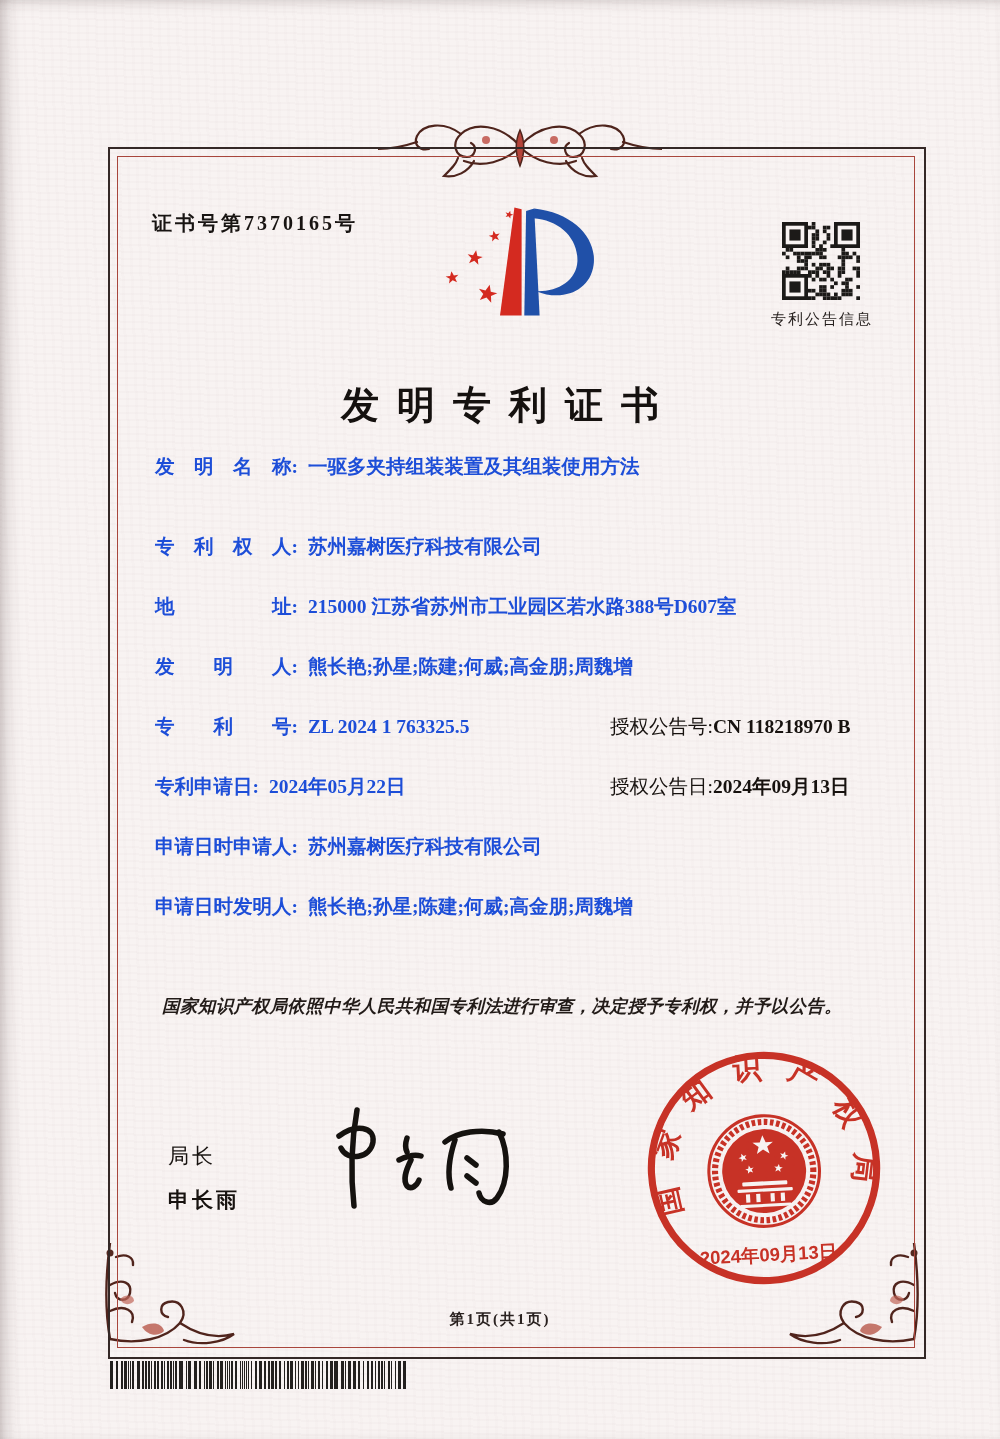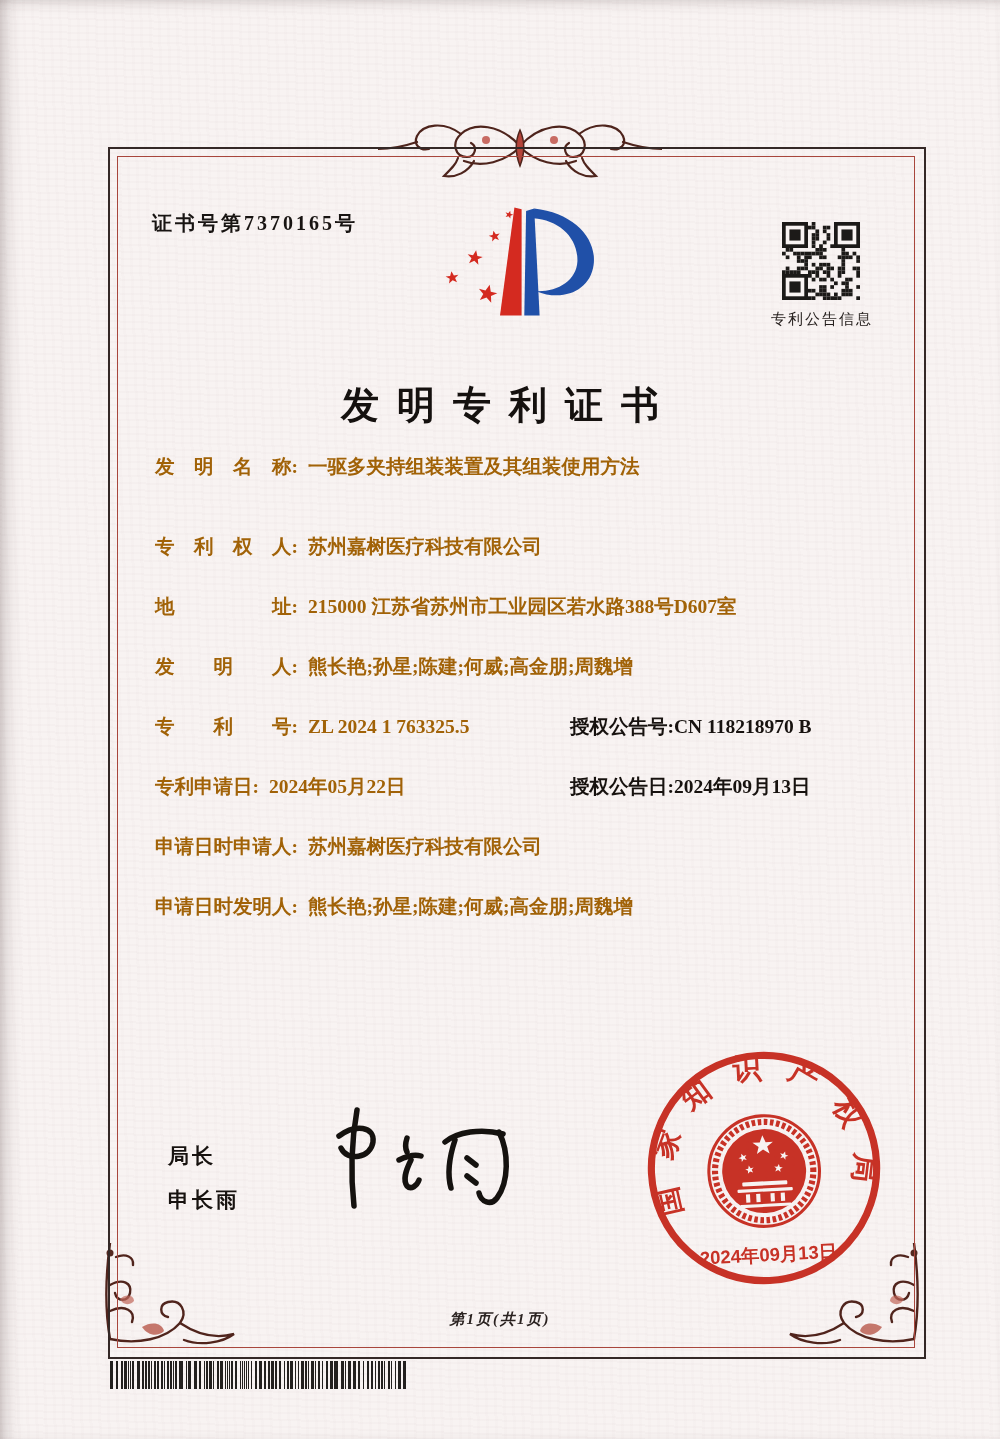--- a/index.html
+++ b/index.html
@@ -33,40 +33,40 @@
   .qr-caption{
     position:absolute;left:752px;top:310px;width:140px;text-align:center;
     font-size:15px;color:#241e1c;letter-spacing:2px;font-weight:400;
     font-family:"Liberation Serif",serif;
   }
   .title{
     position:absolute;left:0;right:0;top:336px;text-align:center;
     font-size:38px;font-weight:bold;color:#15110f;
     letter-spacing:18px;text-indent:18px;margin-top:44px;
   }
-  .row{position:absolute;left:155px;font-size:19.5px;color:#a16207;white-space:nowrap;}
+  .row{position:absolute;left:155px;font-size:19.5px;color:#1d4ed8;white-space:nowrap;}
   .row .lbl{display:inline-block;font-weight:600;}
   .row .val{margin-left:10px;font-weight:600;}
   .row-r{position:absolute;left:570px;font-size:19.5px;color:#17120f;white-space:nowrap;}
-  .row-r .lbl{font-weight:700;}
+  .row-r .lbl{font-weight:400;margin-left:40px;}
   .row-r .val{margin-left:0;font-weight:600;}
   .statement{
     position:absolute;left:132px;top:986px;width:755px;
     font-size:17.5px;line-height:41px;color:#221b18;
     font-style:italic;font-weight:600;letter-spacing:.4px;
   }
   .statement .l1{text-indent:30px;white-space:nowrap;}
   .statement .l2{white-space:nowrap;}
-  .director-title{position:absolute;left:168px;top:1142px;font-size:21px;letter-spacing:3px;color:#17120f;font-weight:700;}
+  .director-title{position:absolute;left:168px;top:1142px;font-size:21px;letter-spacing:3px;color:#17120f;font-weight:400;}
   .director-name{position:absolute;left:168px;top:1186px;font-size:21px;letter-spacing:3px;color:#17120f;font-weight:600;}
   .signature{position:absolute;left:295px;top:1096px;width:240px;height:135px;}
   .seal{position:absolute;left:636px;top:1040px;width:256px;height:256px;transform:rotate(-3deg);opacity:.95;}
   .footer{
     position:absolute;left:0;right:0;top:1310px;text-align:center;
-    font-size:15px;color:#2a2220;letter-spacing:2px;font-weight:600;font-style:italic;
+    font-size:15px;color:#2a2220;letter-spacing:2px;font-weight:600;
   }
   .barcode{position:absolute;left:110px;top:1361px;width:296px;height:28px;}
   .orn-top{position:absolute;left:378px;top:116px;width:284px;height:72px;}
   .orn-bl{position:absolute;left:96px;top:1243px;width:180px;height:122px;}
   .orn-br{position:absolute;left:748px;top:1243px;width:180px;height:122px;transform:scaleX(-1);}
 </style>
 </head>
 <body>
 
 <div class="paper"></div>
@@ -310,20 +310,21 @@
   <span class="lbl">授权公告日:</span><span class="val">2024年09月13日</span>
 </div>
 <div class="row" style="top:833px">
   <span class="lbl">申请日时申请人:</span><span class="val">苏州嘉树医疗科技有限公司</span>
 </div>
 <div class="row" style="top:893px">
   <span class="lbl">申请日时发明人:</span><span class="val">熊长艳;孙星;陈建;何威;高金朋;周魏增</span>
 </div>
 
 <div class="statement">
+  <div class="l1">国家知识产权局依照中华人民共和国专利法进行审查，决定授予专利权，并予以公告。</div>
 </div>
 
 <div class="director-title">局长</div>
 <div class="director-name">申长雨</div>
 
 <svg class="signature" viewBox="0 0 240 135">
   <g stroke="#15120f" stroke-width="5.5" fill="none" stroke-linecap="round" stroke-linejoin="round">
     <path d="M62,14 C57,42 55,74 59,110"></path>
     <path d="M44,40 C60,28 80,30 78,46 C76,62 52,66 46,52"></path>
     <path d="M112,42 C110,48 110,52 112,56"></path>

